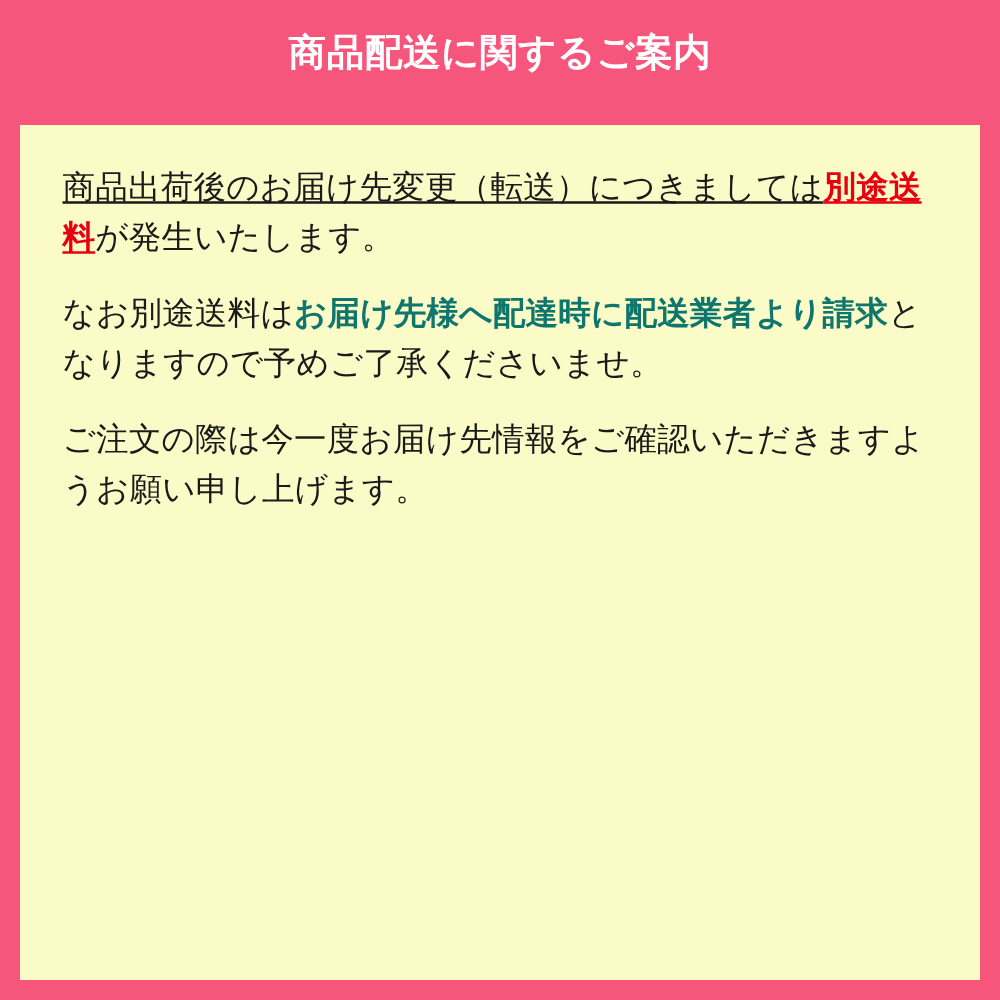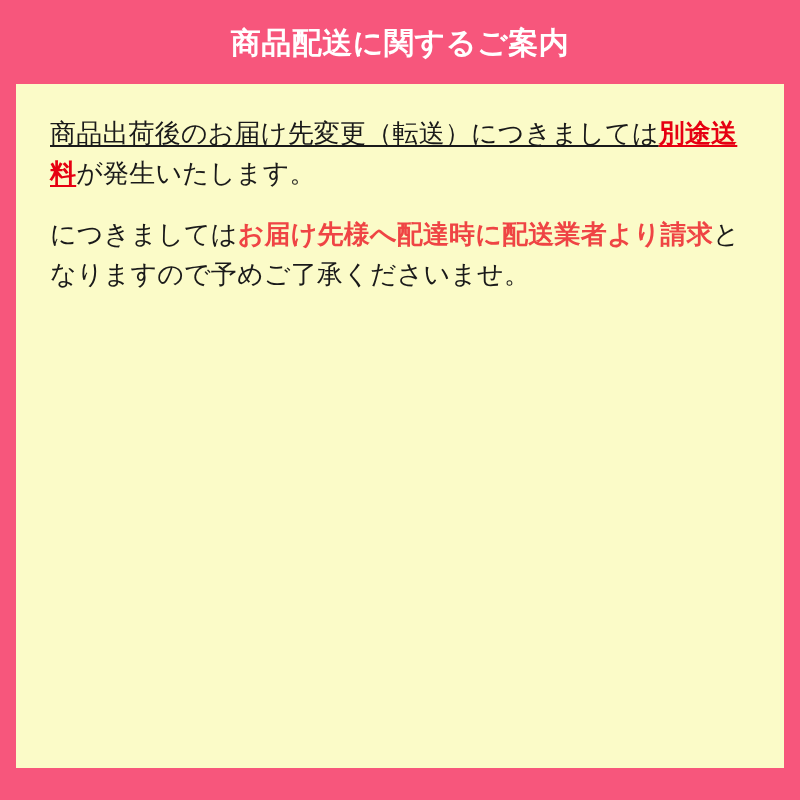--- a/index.html
+++ b/index.html
@@ -31,21 +31,21 @@
     color: #ffffff;
     font-size: 30px;
     font-weight: bold;
     letter-spacing: 0.5px;
     line-height: 1;
     font-family: Liberation Serif, serif;
   }
   .notice-body {
     position: absolute;
     left: 16px;
-    top: 84px;
+    top: 100px;
     width: 768px;
     height: 684px;
     background: #fbfbc8;
     box-sizing: border-box;
     padding: 30px 34px 0 34px;
   }
   .para {
     font-size: 26px;
     line-height: 1.52;
     color: #1a1a1a;
@@ -53,21 +53,21 @@
     letter-spacing: 0.2px;
   }
   .para:last-child {
     margin-bottom: 0;
   }
   .u {
     text-decoration: underline;
     text-underline-offset: 3px;
   }
   .red {
-    color: #ef4444;
+    color: #0f766e;
     font-weight: bold;
   }
   .redline {
     color: #e60012;
     font-weight: bold;
     text-decoration: underline;
     text-underline-offset: 3px;
   }
 </style>
 </head>
@@ -79,20 +79,23 @@
     <div class="notice-title">商品配送に関するご案内</div>
   </div>
 
   <div class="notice-body">
 
     <p class="para">
       <span class="u">商品出荷後のお届け先変更（転送）につきましては</span><span class="redline">別途送料</span><span>が発生いたします。</span>
     </p>
 
     <p class="para">
-      <span>につきましては</span><span class="red">お届け先様へ配達時に配送業者より請求</span><span>となりますので予めご了承くださいませ。</span>
+      <span>なお別途送料は</span><span class="red">お届け先様へ配達時に配送業者より請求</span><span>となりますので予めご了承くださいませ。</span>
     </p>
 
 
+    <p class="para">
+      <span>ご注文の際は今一度お届け先情報をご確認いただきますようお願い申し上げます。</span>
+    </p>
 
 
   </div>
 </div>
 
 </body></html>

